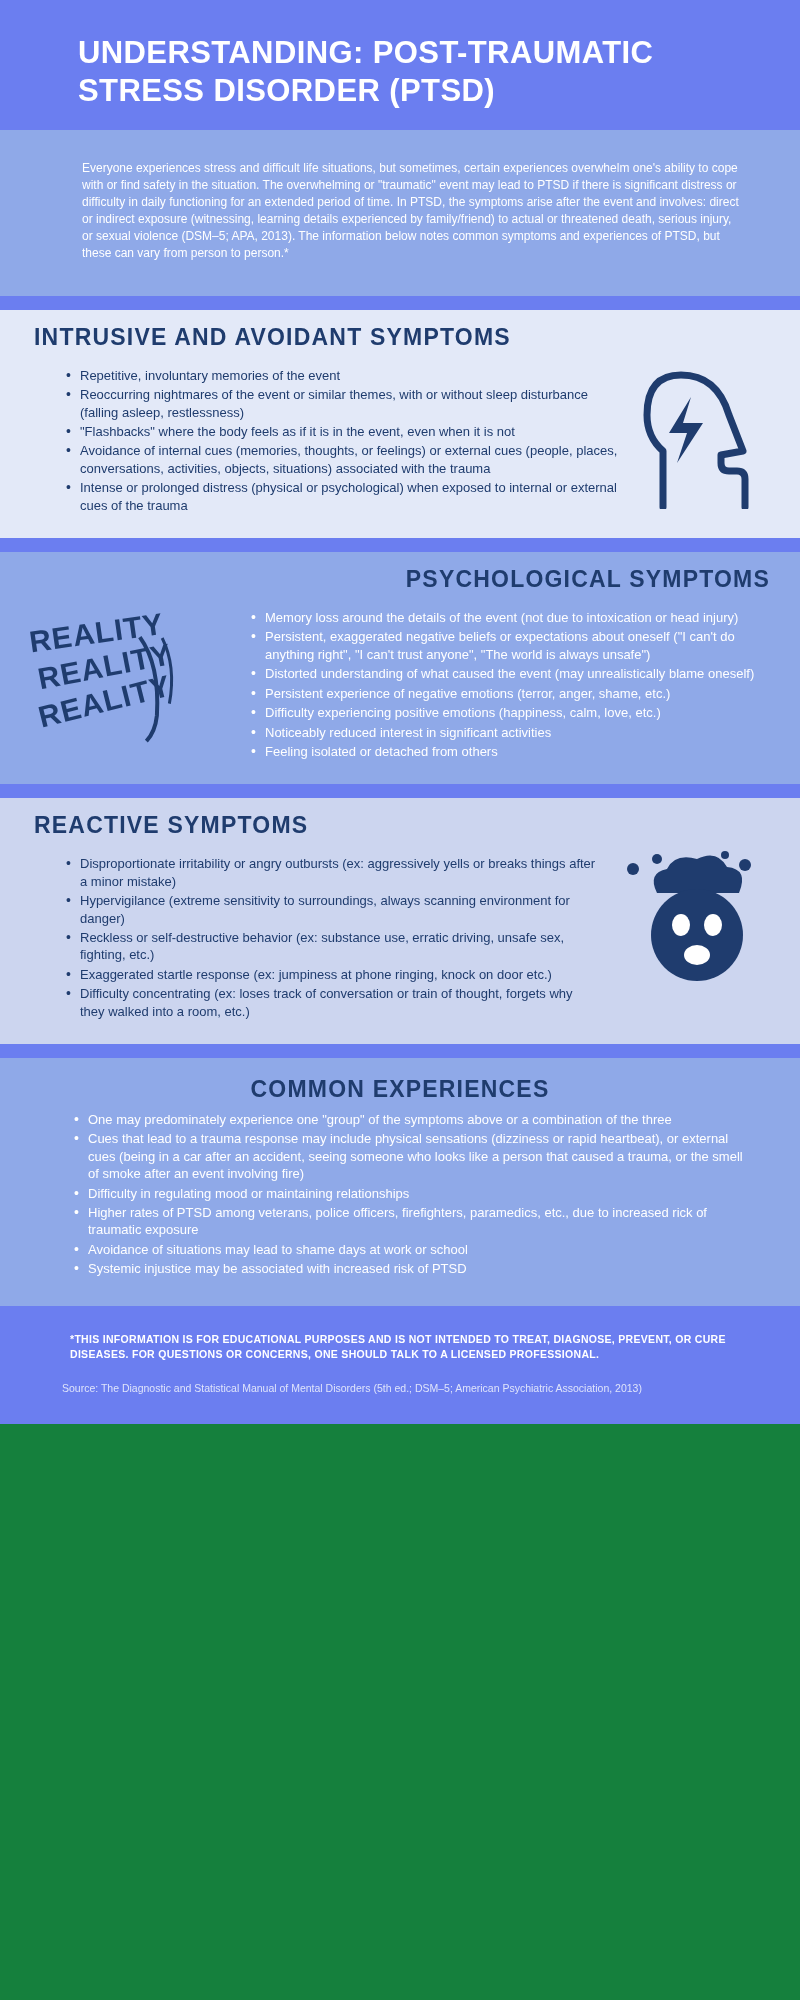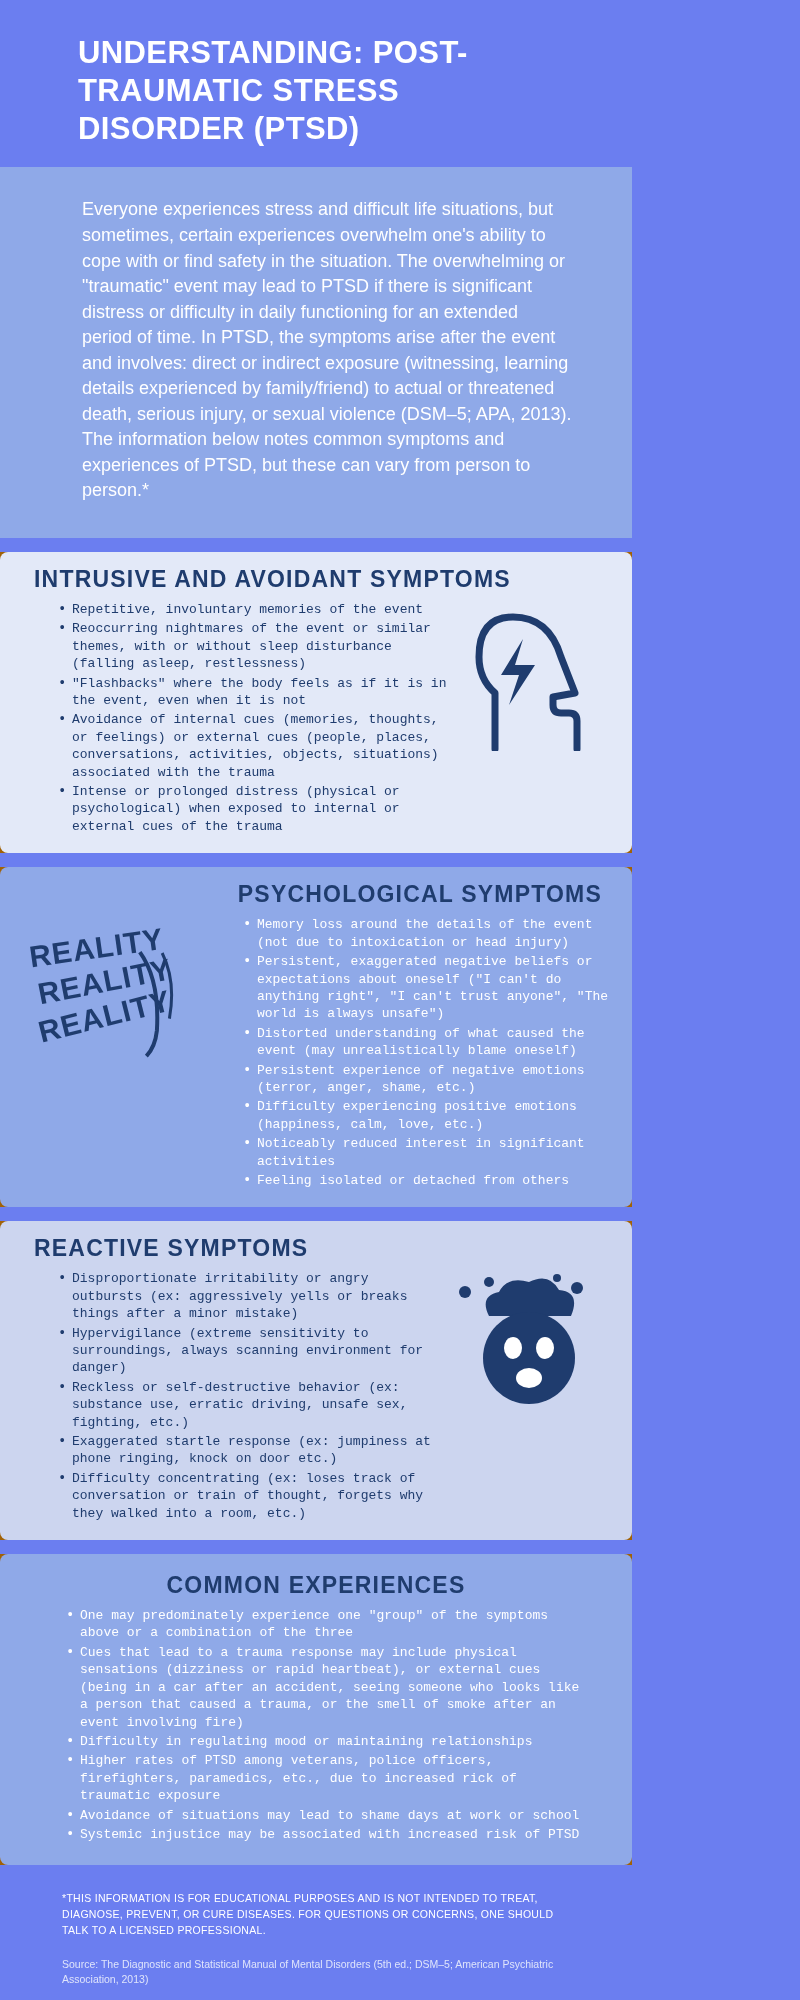--- a/index.html
+++ b/index.html
@@ -8,23 +8,23 @@
     background: #6b7ef0;
   }
   body {
     width: 800px;
     height: 2000px;
     font-family: "Liberation Sans", sans-serif;
     overflow: hidden;
   }
   .page {
     position: relative;
-    width: 632px;
+    width: 800px;
     height: 2000px;
-    background: #a16207;
+    background: #15803d;
   }
 
   
   .title-block {
     padding: 34px 60px 20px 78px;
     background: #6b7ef0;
   }
   .title {
     color: #ffffff;
     font-size: 31px;
@@ -35,57 +35,55 @@
     margin: 0;
   }
 
   
   .intro-band {
     background: #8fa9e8;
     padding: 30px 60px 34px 82px;
   }
   .intro-text {
     color: #ffffff;
-    font-size: 18px;
+    font-size: 12px;
     line-height: 1.42;
     margin: 0;
   }
 
   .gap {
     height: 14px;
     background: #6b7ef0;
   }
 
   
   .section {
     padding: 14px 22px 16px 22px;
     position: relative;
-    border-radius: 8px;
   }
   .sec-light { background: #e3e9f8; }
   .sec-mid   { background: #8fa9e8; }
   .sec-lav   { background: #ccd5ef; }
   .sec-blue  { background: #8fa9e8; }
 
   .sec-head {
     font-size: 23px;
     font-weight: bold;
     color: #1f3c6e;
     letter-spacing: 1.2px;
     text-transform: uppercase;
     margin: 0 0 8px 12px;
   }
   .sec-head.right { text-align: right; margin-right: 8px; }
   .sec-head.center { text-align: center; margin-left: 0; }
 
   ul.bullets {
-    margin: 0;
+    margin: 8px;
     padding: 0 0 0 36px;
     list-style: none;
-    font-family: Liberation Mono, monospace;
   }
   ul.bullets li {
     position: relative;
     font-size: 13px;
     line-height: 1.34;
     color: #1f3c6e;
     margin-bottom: 2px;
     padding-left: 14px;
   }
   ul.bullets li:before {
@@ -103,25 +101,25 @@
   .col-art { flex: 0 0 auto; display: flex; align-items: center; justify-content: center; }
 
   
   .footer {
     background: #6b7ef0;
     padding: 26px 60px 28px 62px;
   }
   .disclaimer {
     color: #ffffff;
     font-size: 10.5px;
-    font-weight: normal;
+    font-weight: bold;
     line-height: 1.5;
     letter-spacing: 0.3px;
     text-transform: uppercase;
-    margin: 0 0 18px 0;
+    margin: 0 0 18px 8px;
   }
   .source {
     color: #dfe4fb;
     font-size: 10.5px;
     line-height: 1.45;
     margin: 0;
   }
 
   .reality-art { transform: rotate(-8deg); }
 </style>

